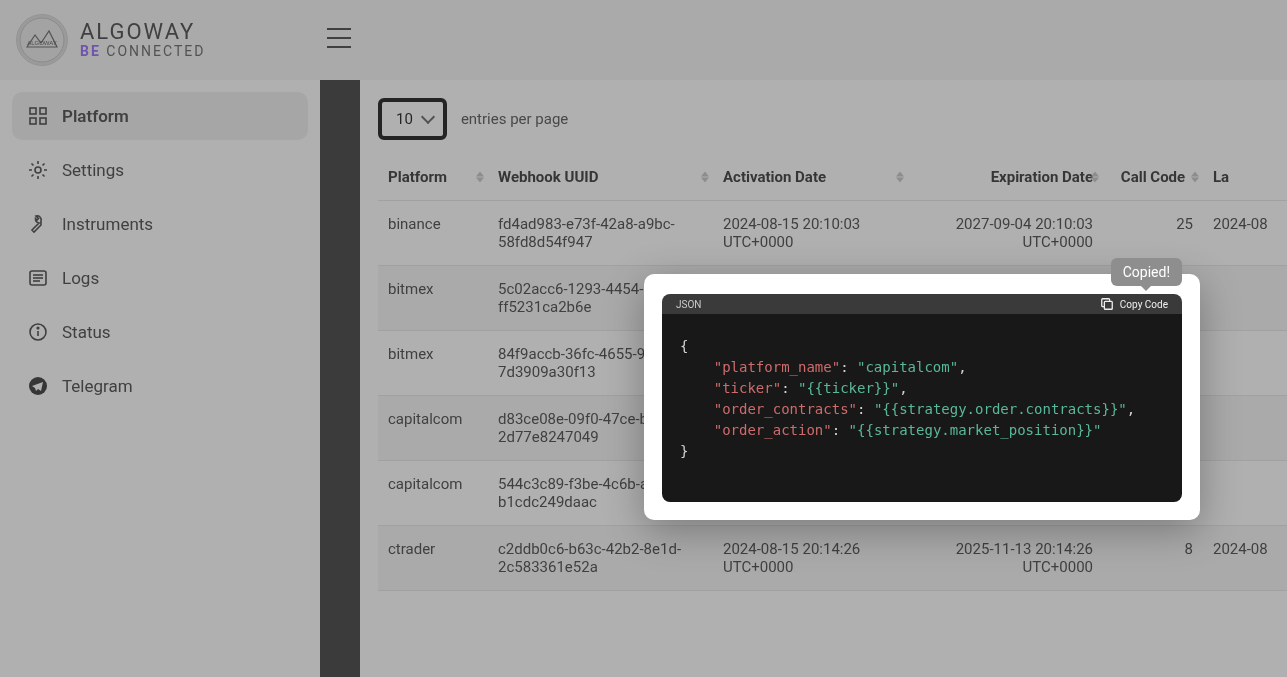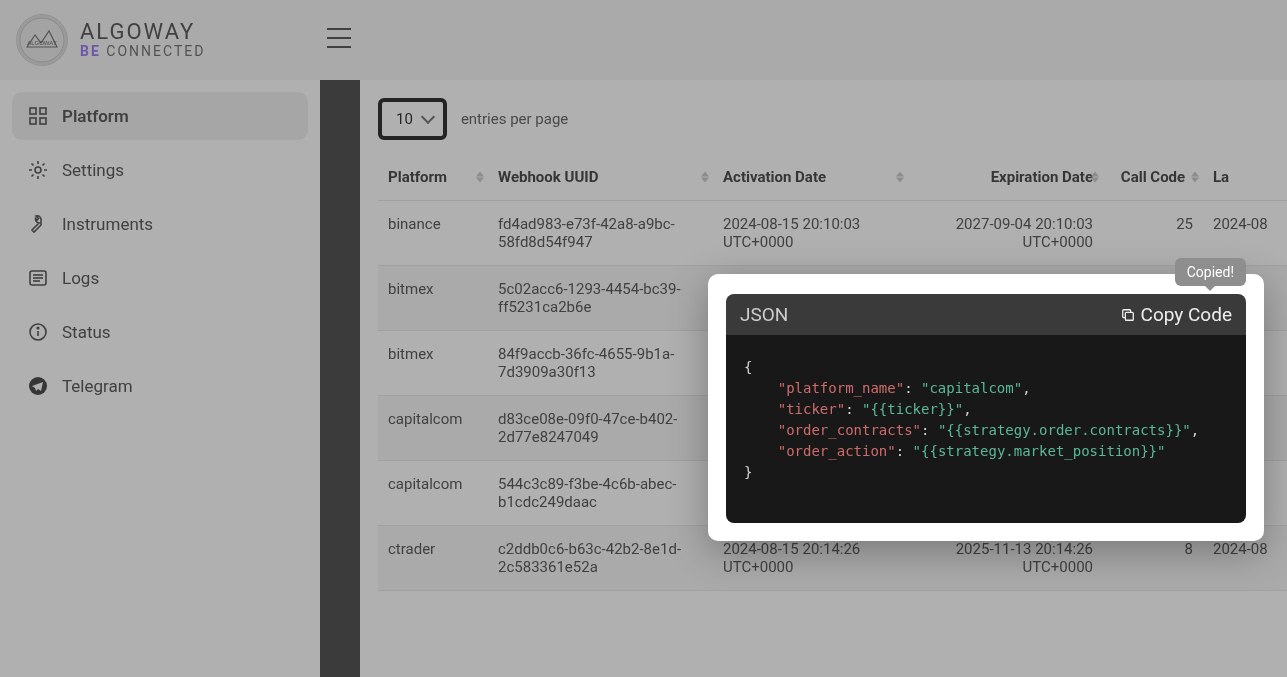--- a/index.html
+++ b/index.html
@@ -37,28 +37,28 @@
 th .sort { position: absolute; right: 4px; top: 50%; transform: translateY(-50%); display: flex; flex-direction: column; gap: 1px; }
 th .sort span { width: 0; height: 0; border-left: 4px solid transparent; border-right: 4px solid transparent; }
 th .sort .up { border-bottom: 5px solid #bfbfbf; }
 th .sort .down { border-top: 5px solid #bfbfbf; }
 td { padding: 14px 10px; border-bottom: 1px solid #e3e3e3; font-size: 15px; color: #333; vertical-align: top; }
 td.right { text-align: right; }
 tbody tr.alt { background: #f5f5f5; }
 
 .dim-overlay { position: absolute; inset: 0; background: rgba(80,80,80,0.45); z-index: 100; }
 
-.modal { position: absolute; top: 274px; left: 708px; width: 556px; background: #fff; border-radius: 10px; box-shadow: 0 10px 40px rgba(0,0,0,0.3); z-index: 200; padding: 20px 18px 18px 18px; }
+.modal { position: absolute; top: 274px; left: 644px; width: 556px; background: #fff; border-radius: 10px; box-shadow: 0 10px 40px rgba(0,0,0,0.3); z-index: 200; padding: 20px 18px 18px 18px; }
 .modal-header { display: flex; justify-content: space-between; align-items: flex-start; margin-bottom: 18px; }
 .modal-title { font-size: 24px; font-weight: 400; color: #333; }
 .modal-close { cursor: pointer; color: #999; font-size: 18px; line-height: 1; padding: 2px; }
 .modal-close svg { width: 12px; height: 12px; stroke: #999; stroke-width: 2; }
 
 .codebox { border-radius: 8px; overflow: hidden; }
-.codebox-head { background: #3a3a3a; color: #ccc; display: flex; justify-content: space-between; align-items: center; padding: 9px 14px; font-size: 19px; }
+.codebox-head { background: #3a3a3a; color: #ccc; display: flex; justify-content: space-between; align-items: center; padding: 3px 14px; font-size: 10px; }
 .copy-btn { display: flex; align-items: center; gap: 6px; cursor: pointer; color: #eee; }
 .copy-btn svg { width: 14px; height: 14px; stroke: #eee; fill: none; stroke-width: 1.5; }
 .codebox-body { background: #181818; color: #d4d4d4; padding: 22px 18px 40px 18px; font-family: 'Consolas', 'Monaco', monospace; font-size: 14px; line-height: 1.5; white-space: pre; }
 .codebox-body .brace { color: #d4d4d4; }
 .codebox-body .key { color: #ce6b6b; }
 .codebox-body .val { color: #5ab89a; }
 .codebox-body .colon { color: #d4d4d4; }
 
 .tooltip { position: absolute; top: -16px; right: 18px; background: #8e8e8e; color: #fff; font-size: 14px; padding: 6px 12px; border-radius: 6px; }
 .tooltip::after { content: ''; position: absolute; bottom: -5px; left: 50%; transform: translateX(-50%); border-left: 5px solid transparent; border-right: 5px solid transparent; border-top: 5px solid #8e8e8e; }

